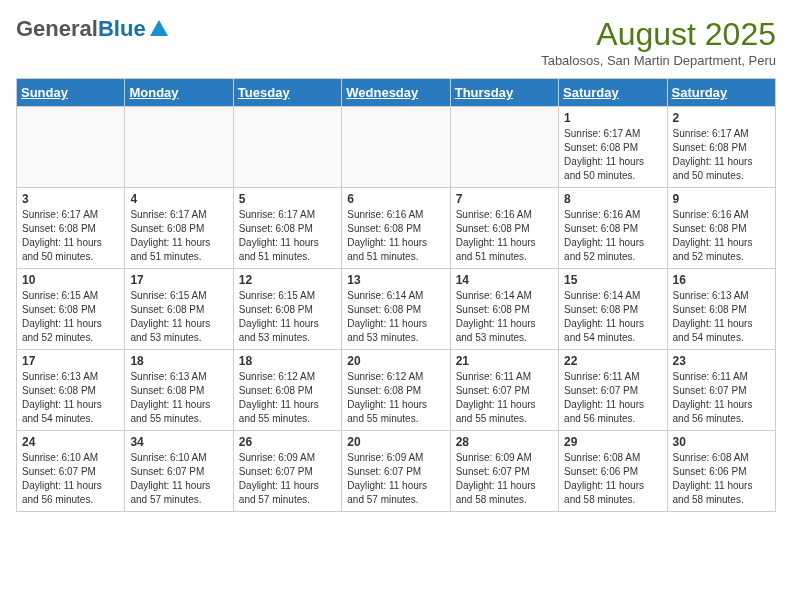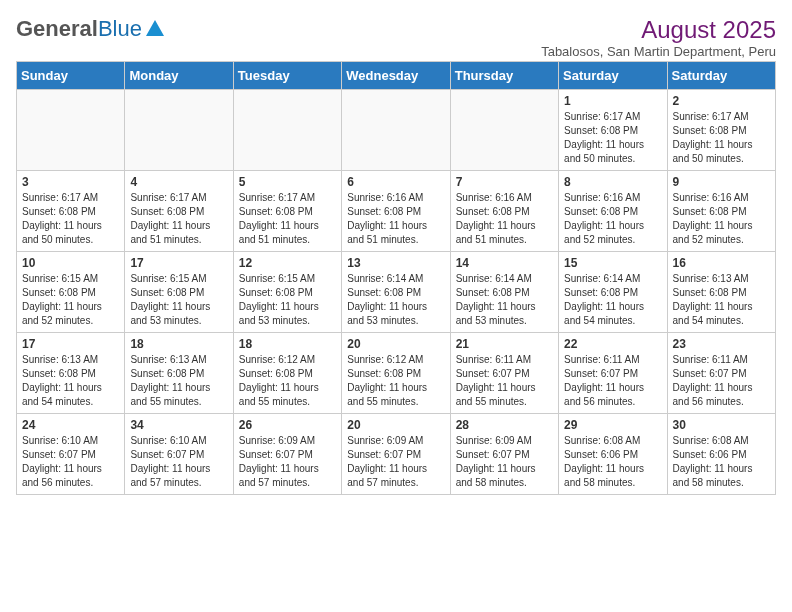--- a/index.html
+++ b/index.html
@@ -7,70 +7,71 @@
       font-family: Arial, sans-serif;
       background: #fff;
       width: 792px;
       min-height: 612px;
       padding: 16px;
     }
     .header-area {
       display: flex;
       justify-content: space-between;
       align-items: flex-start;
-      margin-bottom: 2px;
+      margin-bottom: 10px;
     }
     .logo {
       display: flex;
       flex-direction: column;
       align-items: flex-start;
     }
     .logo-text {
       display: flex;
       align-items: center;
       font-size: 22px;
       font-weight: bold;
       color: #333;
     }
     .logo-general { color: #555; font-weight: bold; font-size: 22px; }
-    .logo-blue { color: #1a6faf; font-weight: normal; font-size: 22px; }
+    .logo-blue { color: #1a6faf; font-weight: bold; font-size: 22px; }
     .logo-triangle {
       width: 0; height: 0;
       border-left: 9px solid transparent;
       border-right: 9px solid transparent;
       border-bottom: 16px solid #1a8fd1;
       margin-left: 4px;
       margin-bottom: 2px;
     }
     .title-area {
       text-align: right;
     }
     .month-title {
-      font-size: 24px;
+      font-size: 32px;
       font-weight: normal;
-      color: #701a75;
+      color: #4d7c0f;
       text-align: right;
     }
     .location-title {
       font-size: 13px;
       color: #555;
     }
     .calendar-table {
       width: 100%;
       border-collapse: collapse;
       border: 1px solid #ccc;
     }
     .calendar-table th {
       background-color: #2a7abf;
       color: #fff;
       font-size: 13px;
       font-weight: bold;
       padding: 6px 4px;
       text-align: left;
       border: 1px solid #ccc;
+      text-decoration: underline;
     }
     .calendar-table td {
       vertical-align: top;
       border: 1px solid #ccc;
       padding: 4px 5px;
       width: 108px;
       min-height: 80px;
       height: 80px;
       font-size: 10.5px;
       color: #333;

